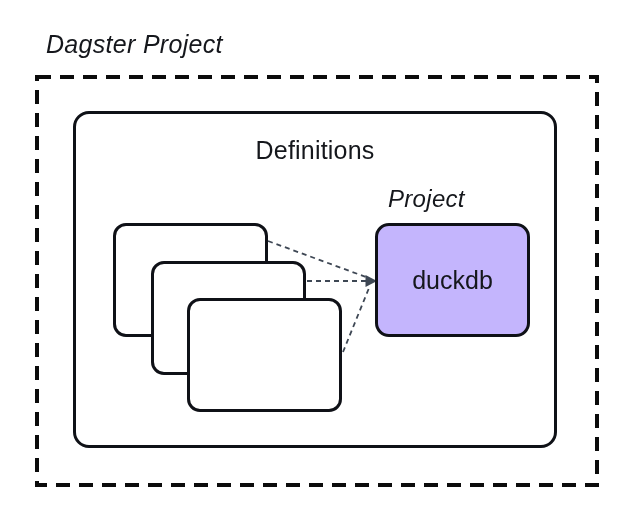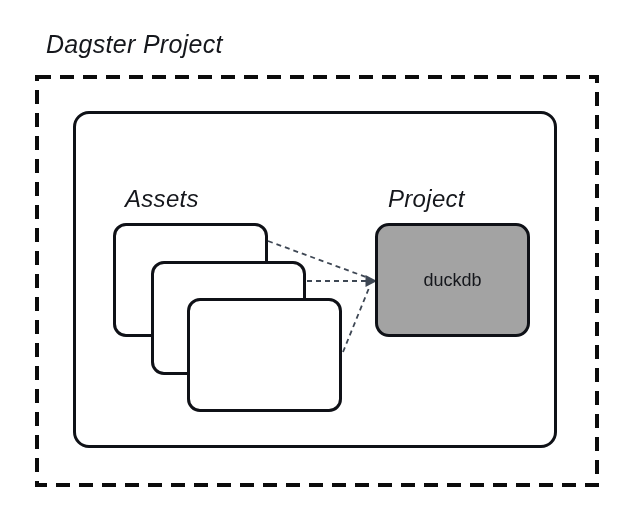--- a/index.html
+++ b/index.html
@@ -56,42 +56,42 @@
     border: 3.5px solid #0f1117;
     border-radius: 13px;
   }
   .asset-card-1 { left: 113px; top: 223px; }
   .asset-card-2 { left: 151px; top: 261px; }
   .asset-card-3 { left: 187px; top: 298px; }
 
   .resource-box {
     position: absolute; left: 375px; top: 223px;
     width: 155px; height: 114px;
-    background: #a3a3a3;
+    background: #c4b5fd;
     border: 3.5px solid #0f1117;
     border-radius: 14px;
     display: flex; align-items: center; justify-content: center;
-    font-size: 18px; font-weight: 400;
+    font-size: 25px; font-weight: 400;
   }
 </style>
 </head>
 <body>
 
 <div class="canvas">
 
   <div class="project-title">Dagster Project</div>
 
   <svg class="layer-svg" width="638" height="525" viewBox="0 0 638 525" aria-hidden="true">
     <rect x="37" y="77" width="560" height="408" fill="none" stroke="#0b0b0b" stroke-width="4" stroke-dasharray="14 9"></rect>
   </svg>
 
   <div class="definitions-box"></div>
 
+  <div class="definitions-title">Definitions</div>
 
-  <div class="section-label assets-label">Assets</div>
 
   <div class="section-label resource-label">Project</div>
 
   <div class="asset-card asset-card-1"></div>
   <div class="asset-card asset-card-2"></div>
   <div class="asset-card asset-card-3"></div>
 
   <svg class="layer-svg" width="638" height="525" viewBox="0 0 638 525" aria-hidden="true">
     <line x1="268" y1="241" x2="366" y2="277" stroke="#3e4754" stroke-width="1.8" stroke-dasharray="5 4"></line>
     <line x1="307" y1="281" x2="366" y2="281" stroke="#3e4754" stroke-width="1.8" stroke-dasharray="5 4"></line>

